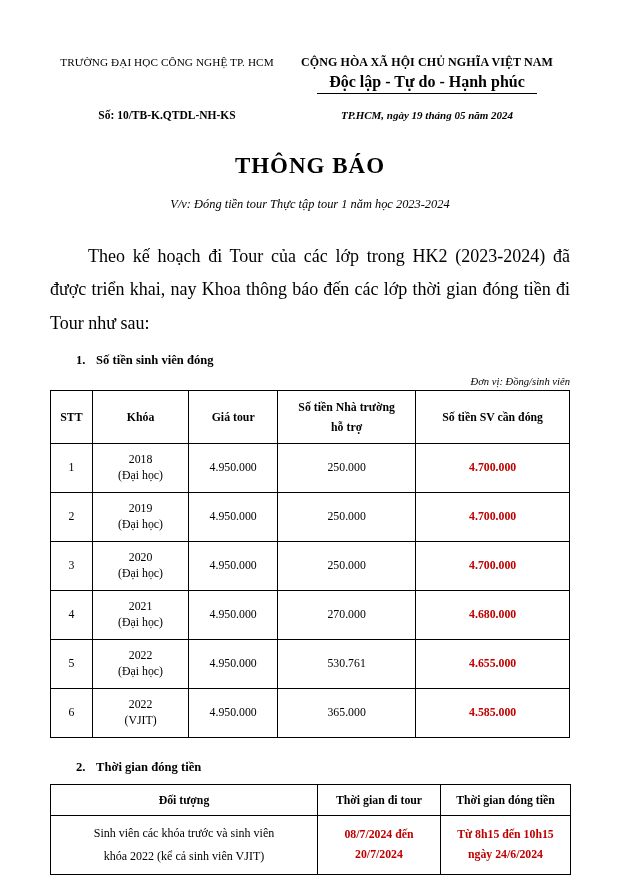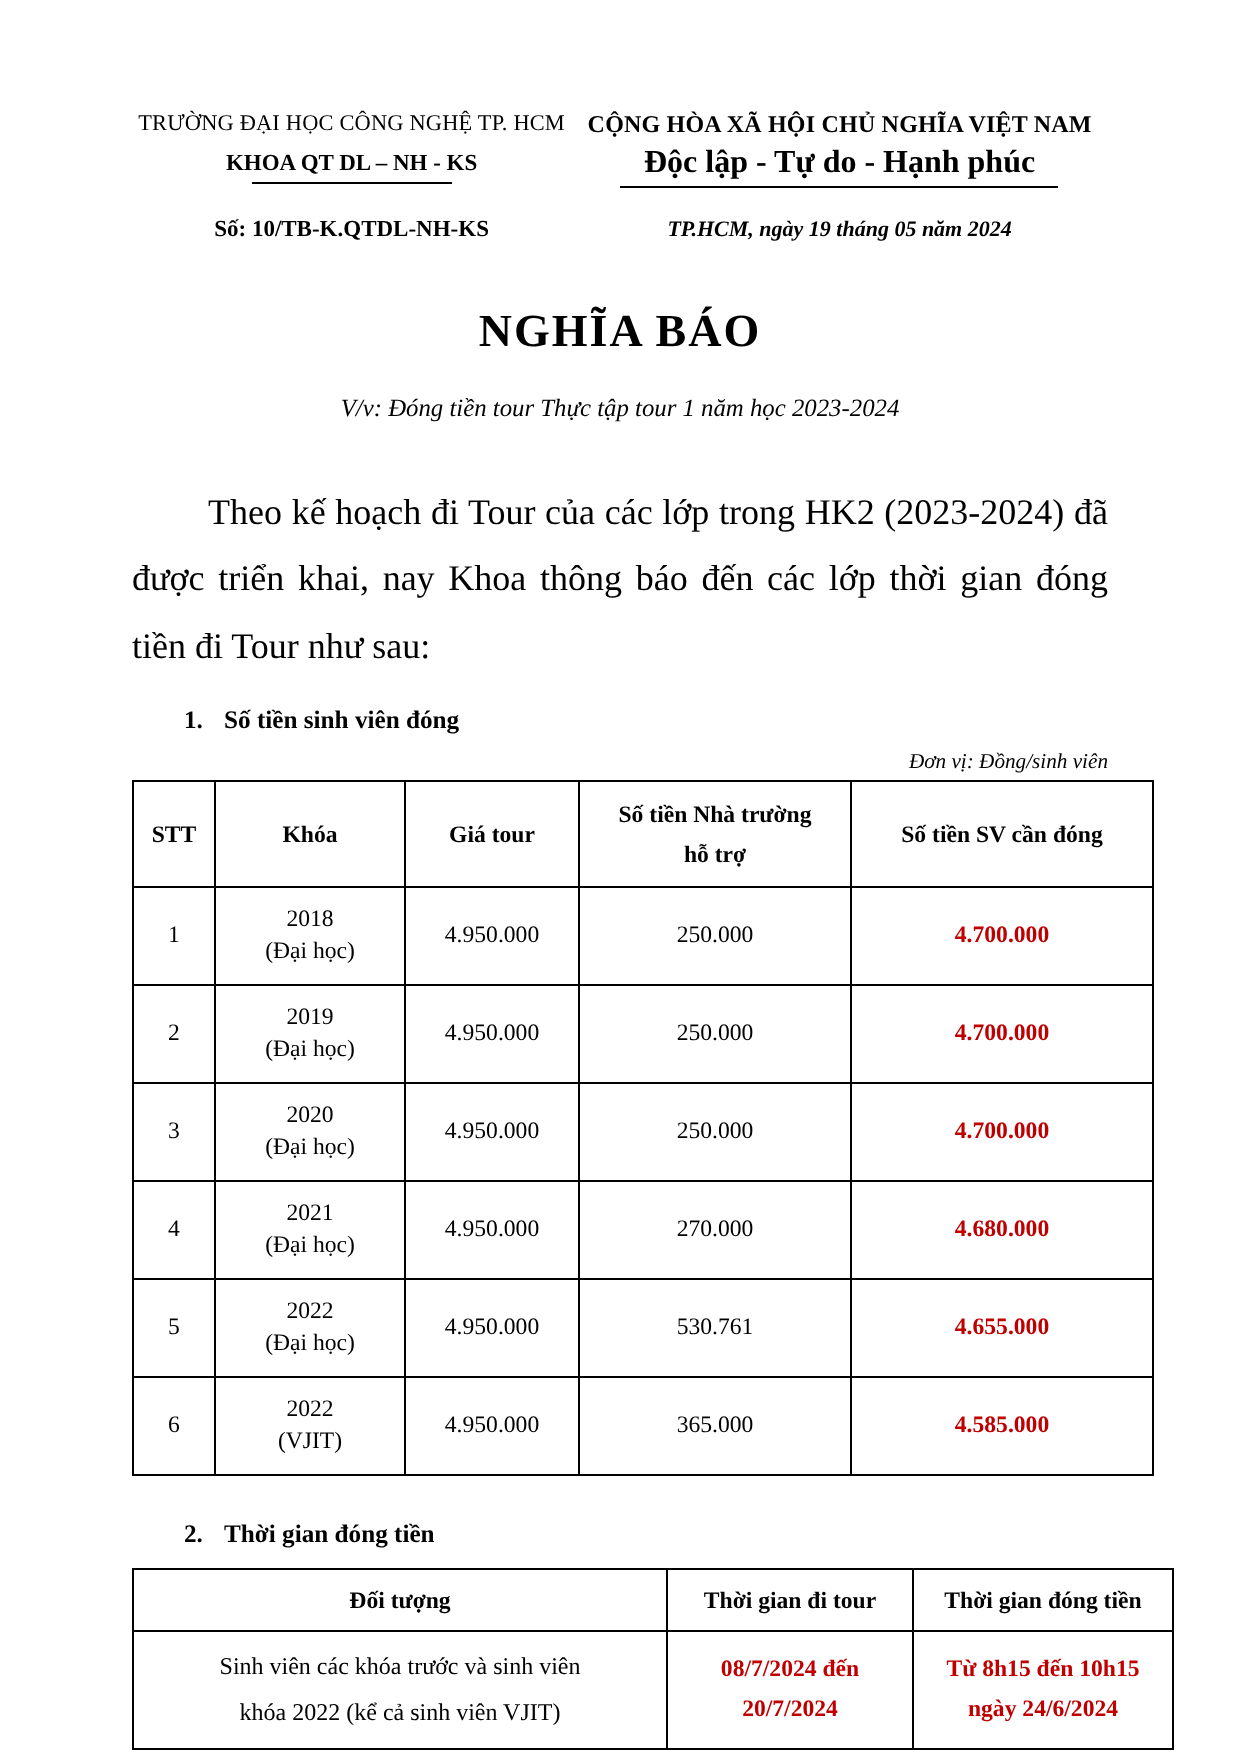--- a/index.html
+++ b/index.html
@@ -13,21 +13,21 @@
     font-family: "Liberation Serif", "DejaVu Serif", serif;
     color: #000000;
     position: relative;
     overflow: hidden;
   }
   .page {
     width: 620px;
     height: 876px;
     position: relative;
     box-sizing: border-box;
-    padding: 0 66px;
+    padding: 0 50px;
   }
 
   
   .doc-header {
     display: flex;
     width: 100%;
     padding-top: 55px;
   }
   .hdr-left, .hdr-right {
     text-align: center;
@@ -205,35 +205,34 @@
   .nowrap { white-space: nowrap; }
 </style>
 </head>
 <body>
 
 <div class="page">
 
   <div class="doc-header">
     <div class="hdr-left">
       <div class="hdr-org">TRƯỜNG ĐẠI HỌC CÔNG NGHỆ TP. HCM</div>
-      <div><span class="hdr-dept">KHOA QT DL – NH - KS</span></div>
     </div>
     <div class="hdr-right">
       <div class="hdr-nation">CỘNG HÒA XÃ HỘI CHỦ NGHĨA VIỆT NAM</div>
       <div><span class="hdr-motto">Độc lập - Tự do - Hạnh phúc</span></div>
     </div>
   </div>
 
   <div class="subhdr">
     <div class="subhdr-left">Số: 10/TB-K.QTDL-NH-KS</div>
     <div class="subhdr-right">TP.HCM, ngày 19 tháng 05 năm 2024</div>
   </div>
 
   <div class="title-block">
-    <div class="doc-title">NGHĨA BÁO</div>
+    <div class="doc-title">THÔNG BÁO</div>
     <div class="doc-subtitle">V/v: Đóng tiền tour Thực tập tour 1 năm học 2023-2024</div>
   </div>
 
   <div class="body-para">Theo kế hoạch đi Tour của các lớp trong HK2 (2023-2024) đã được triển khai, nay Khoa thông báo đến các lớp thời gian đóng tiền đi Tour như sau:</div>
 
   <div class="section-head">
     <span class="num">1.</span><span>Số tiền sinh viên đóng</span>
   </div>
 
   <div class="unit-note">Đơn vị: Đồng/sinh viên</div>

